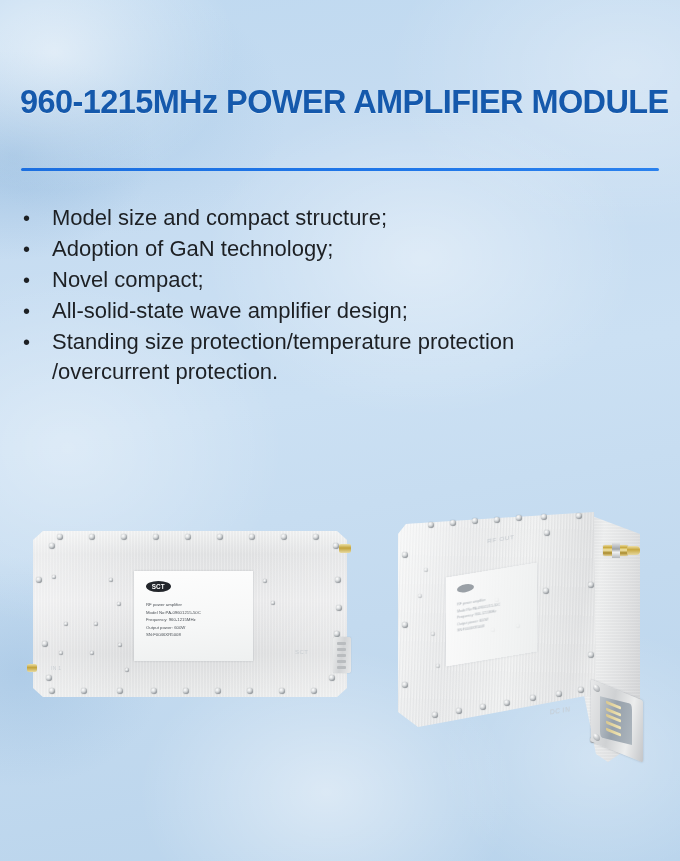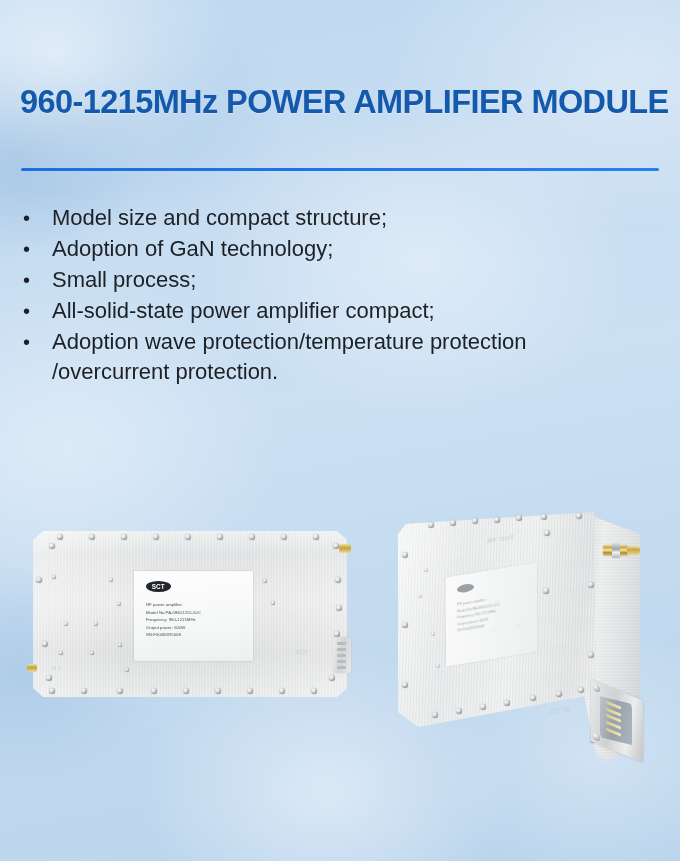--- a/index.html
+++ b/index.html
@@ -364,31 +364,31 @@
       <span class="feature-text">Model size and compact structure;</span>
     </div>
 
     <div class="feature">
       <span class="bullet">•</span>
       <span class="feature-text">Adoption of GaN technology;</span>
     </div>
 
     <div class="feature">
       <span class="bullet">•</span>
-      <span class="feature-text">Small process;</span>
+      <span class="feature-text">Novel compact;</span>
     </div>
 
     <div class="feature">
       <span class="bullet">•</span>
-      <span class="feature-text">All-solid-state power amplifier compact;</span>
+      <span class="feature-text">All-solid-state wave amplifier design;</span>
     </div>
 
     <div class="feature">
       <span class="bullet">•</span>
-      <span class="feature-text">Adoption wave protection/temperature protection
+      <span class="feature-text">Standing size protection/temperature protection
 /overcurrent protection.</span>
     </div>
 
   </div>
 
   <div class="photos">
 
     <div class="mod-left">
       <div class="ml-body"></div>
       <div class="ml-sheen"></div>

